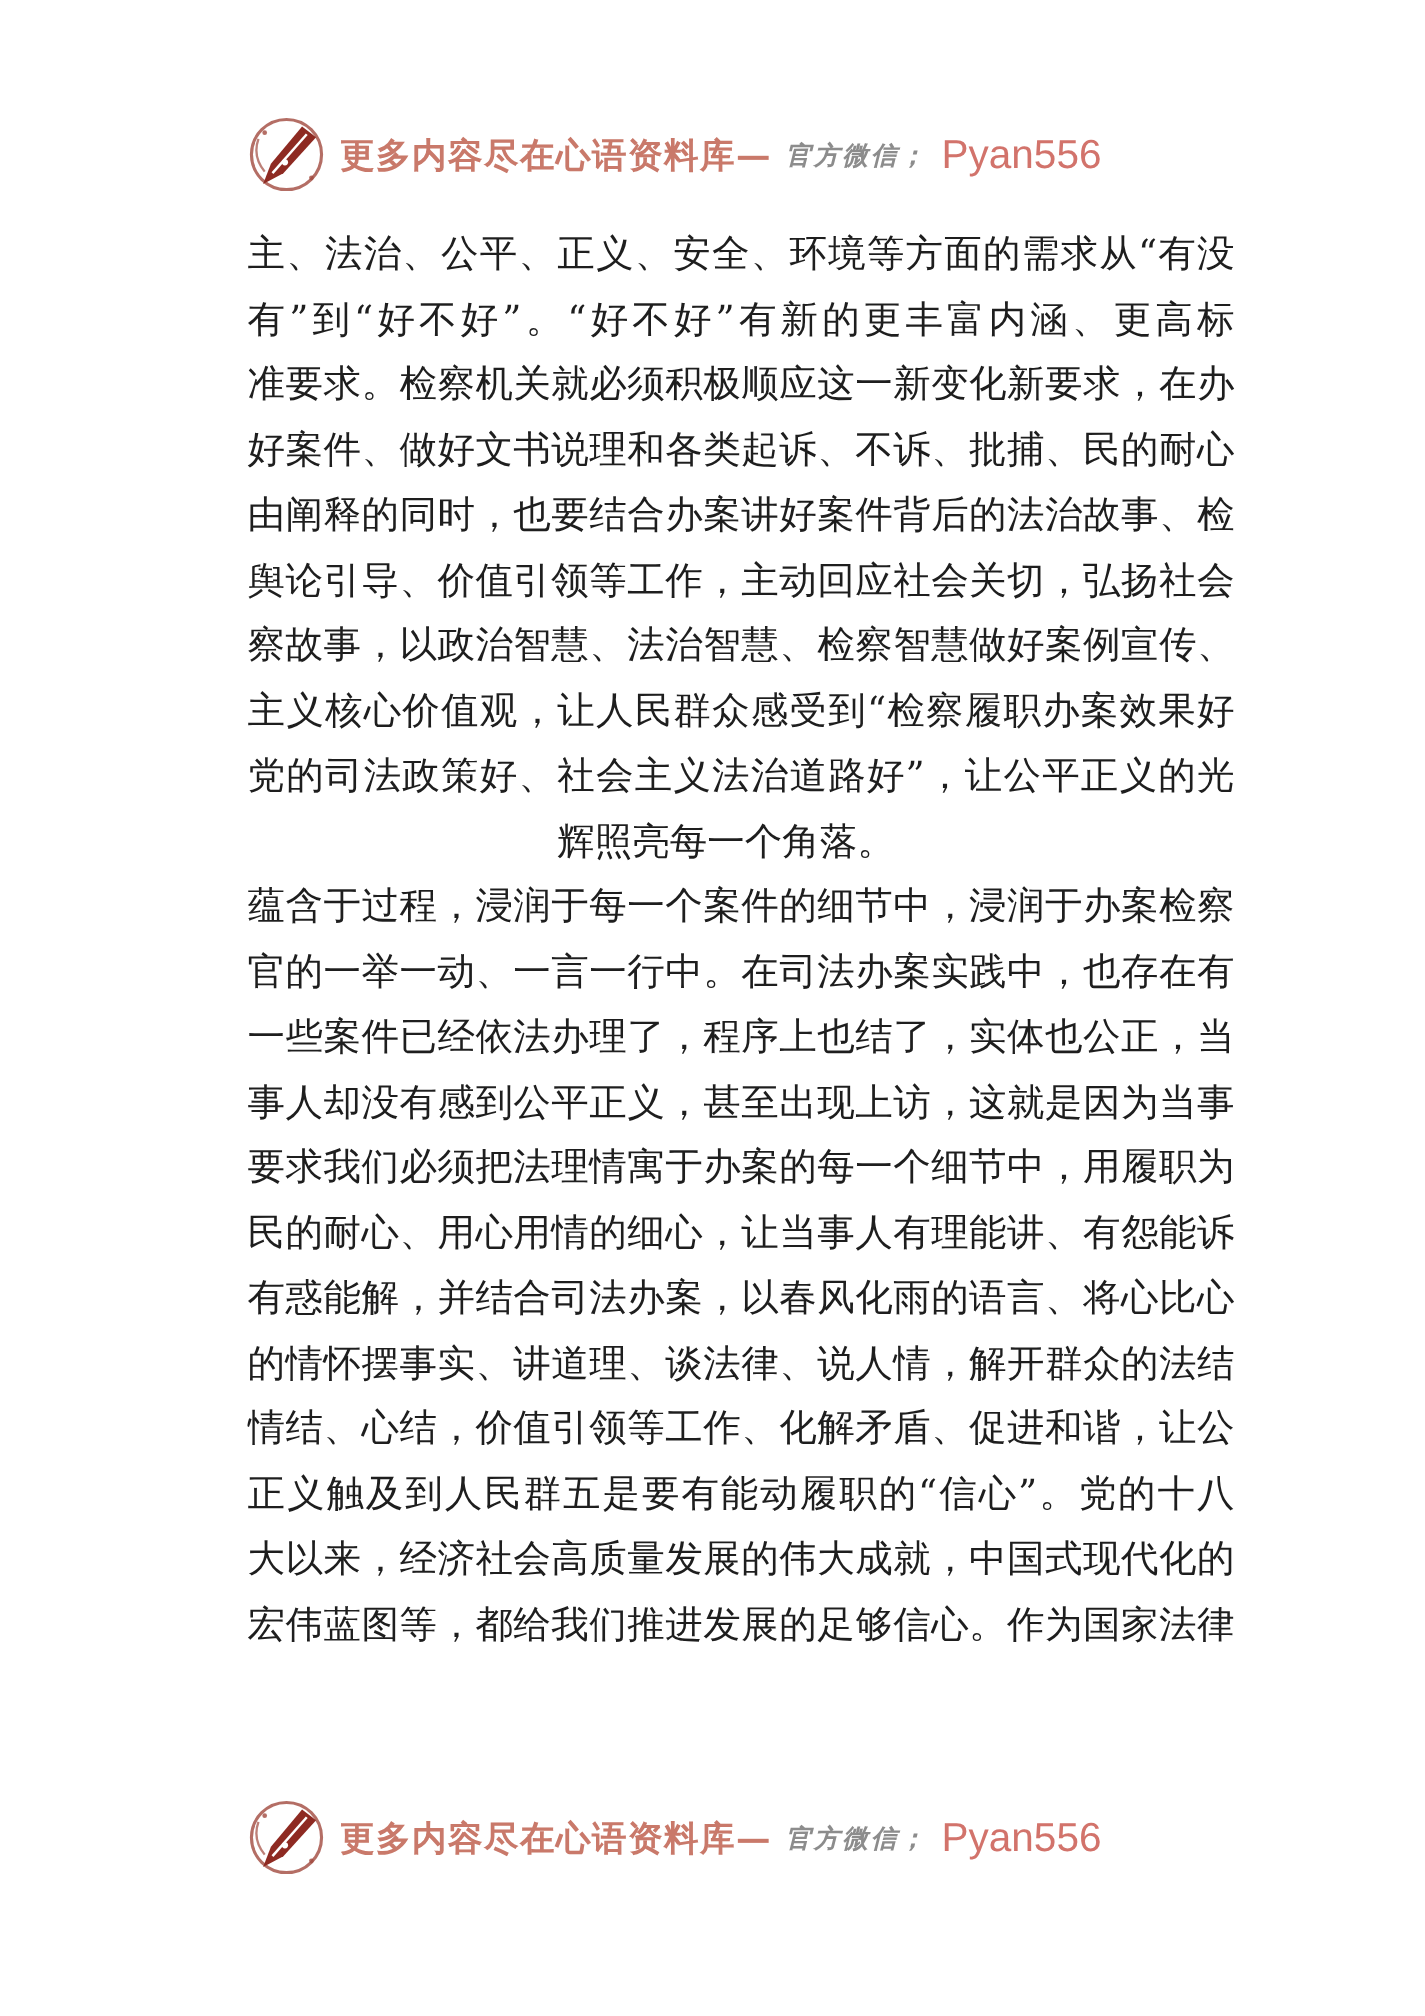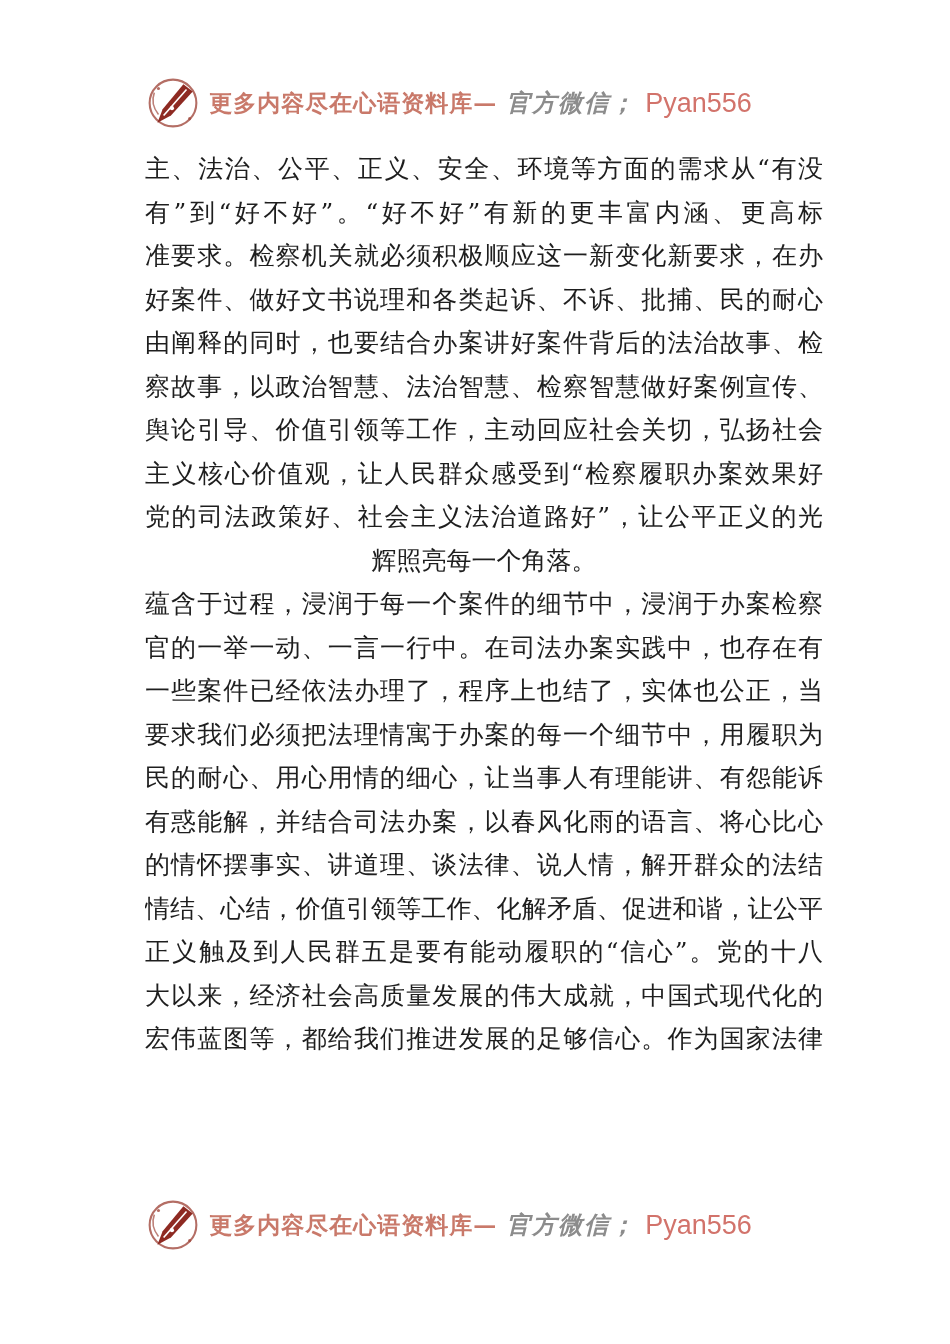--- a/index.html
+++ b/index.html
@@ -45,21 +45,21 @@
     font-weight:bold;
     font-size:23px;
     letter-spacing:1px;
     color:var(--wm-brand);
     white-space:nowrap;
   }
   .wm-label{
     font-family:"DejaVu Serif", serif;
     font-style:italic;
     font-weight:bold;
-    font-size:24px;
+    font-size:17px;
     letter-spacing:2px;
     color:var(--wm-label);
     white-space:nowrap;
   }
   .wm-account{
     font-family:"Liberation Sans", sans-serif;
     font-size:27px;
     color:var(--wm-account);
     white-space:nowrap;
   }
@@ -76,20 +76,21 @@
     line-height:43.5px;
     font-size:25px;
     font-family:"DejaVu Serif", serif;
     color:var(--doc-color);
     overflow:hidden;
     text-align:center;
   }
   .doc-line.fill{
     text-align:justify;
     text-align-last:justify;
+    margin-left:20px;
   }
 </style>
 </head>
 <body>
 
 <div class="page">
 
   <div class="watermark header">
     <span class="wm-icon">
       <svg width="54" height="54" viewBox="0 0 52 52" aria-hidden="true">
@@ -107,28 +108,29 @@
     <span class="wm-account">Pyan556</span>
   </div>
 
   <div class="doc">
     <div>
         <div class="doc-line fill">主、法治、公平、正义、安全、环境等方面的需求从“有没</div>
         <div class="doc-line fill">有”到“好不好”。“好不好”有新的更丰富内涵、更高标</div>
         <div class="doc-line fill">准要求。检察机关就必须积极顺应这一新变化新要求，在办</div>
         <div class="doc-line fill">好案件、做好文书说理和各类起诉、不诉、批捕、民的耐心</div>
         <div class="doc-line fill">由阐释的同时，也要结合办案讲好案件背后的法治故事、检</div>
+        <div class="doc-line fill">舆论引导、价值引领等工作，主动回应社会关切，弘扬社会</div>
         <div class="doc-line fill">察故事，以政治智慧、法治智慧、检察智慧做好案例宣传、</div>
-        <div class="doc-line fill">舆论引导、价值引领等工作，主动回应社会关切，弘扬社会</div>
         <div class="doc-line fill">主义核心价值观，让人民群众感受到“检察履职办案效果好</div>
         <div class="doc-line fill">党的司法政策好、社会主义法治道路好”，让公平正义的光</div>
         <div class="doc-line">辉照亮每一个角落。</div>
         <div class="doc-line fill">蕴含于过程，浸润于每一个案件的细节中，浸润于办案检察</div>
         <div class="doc-line fill">官的一举一动、一言一行中。在司法办案实践中，也存在有</div>
         <div class="doc-line fill">一些案件已经依法办理了，程序上也结了，实体也公正，当</div>
+        <div class="doc-line fill">事人却没有感到公平正义，甚至出现上访，这就是因为当事</div>
         <div class="doc-line fill">要求我们必须把法理情寓于办案的每一个细节中，用履职为</div>
         <div class="doc-line fill">民的耐心、用心用情的细心，让当事人有理能讲、有怨能诉</div>
         <div class="doc-line fill">有惑能解，并结合司法办案，以春风化雨的语言、将心比心</div>
         <div class="doc-line fill">的情怀摆事实、讲道理、谈法律、说人情，解开群众的法结</div>
         <div class="doc-line fill">情结、心结，价值引领等工作、化解矛盾、促进和谐，让公平</div>
         <div class="doc-line fill">正义触及到人民群五是要有能动履职的“信心”。党的十八</div>
         <div class="doc-line fill">大以来，经济社会高质量发展的伟大成就，中国式现代化的</div>
         <div class="doc-line fill">宏伟蓝图等，都给我们推进发展的足够信心。作为国家法律</div>
       </div>
   </div>

